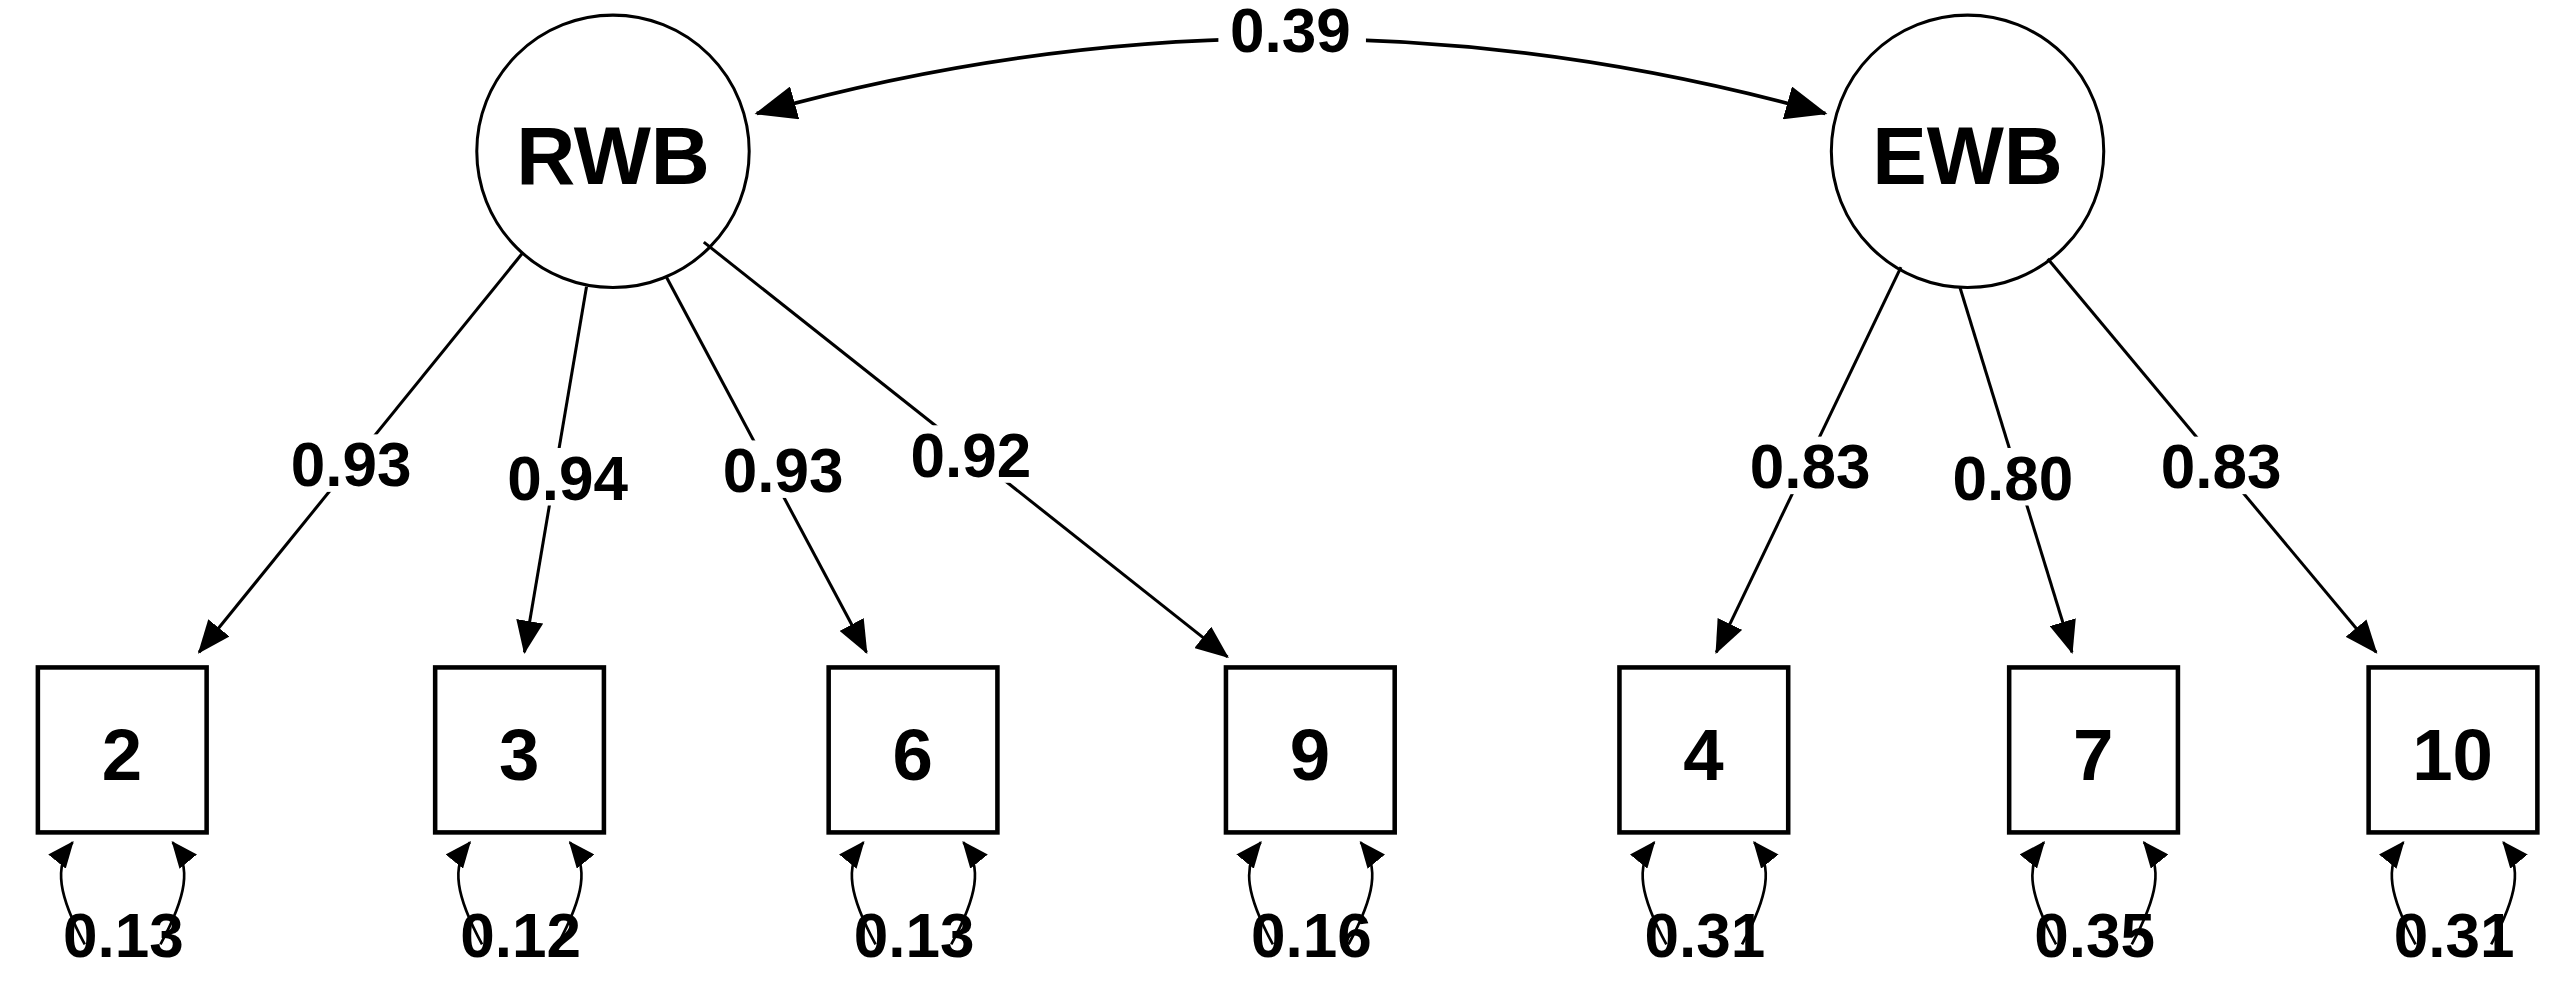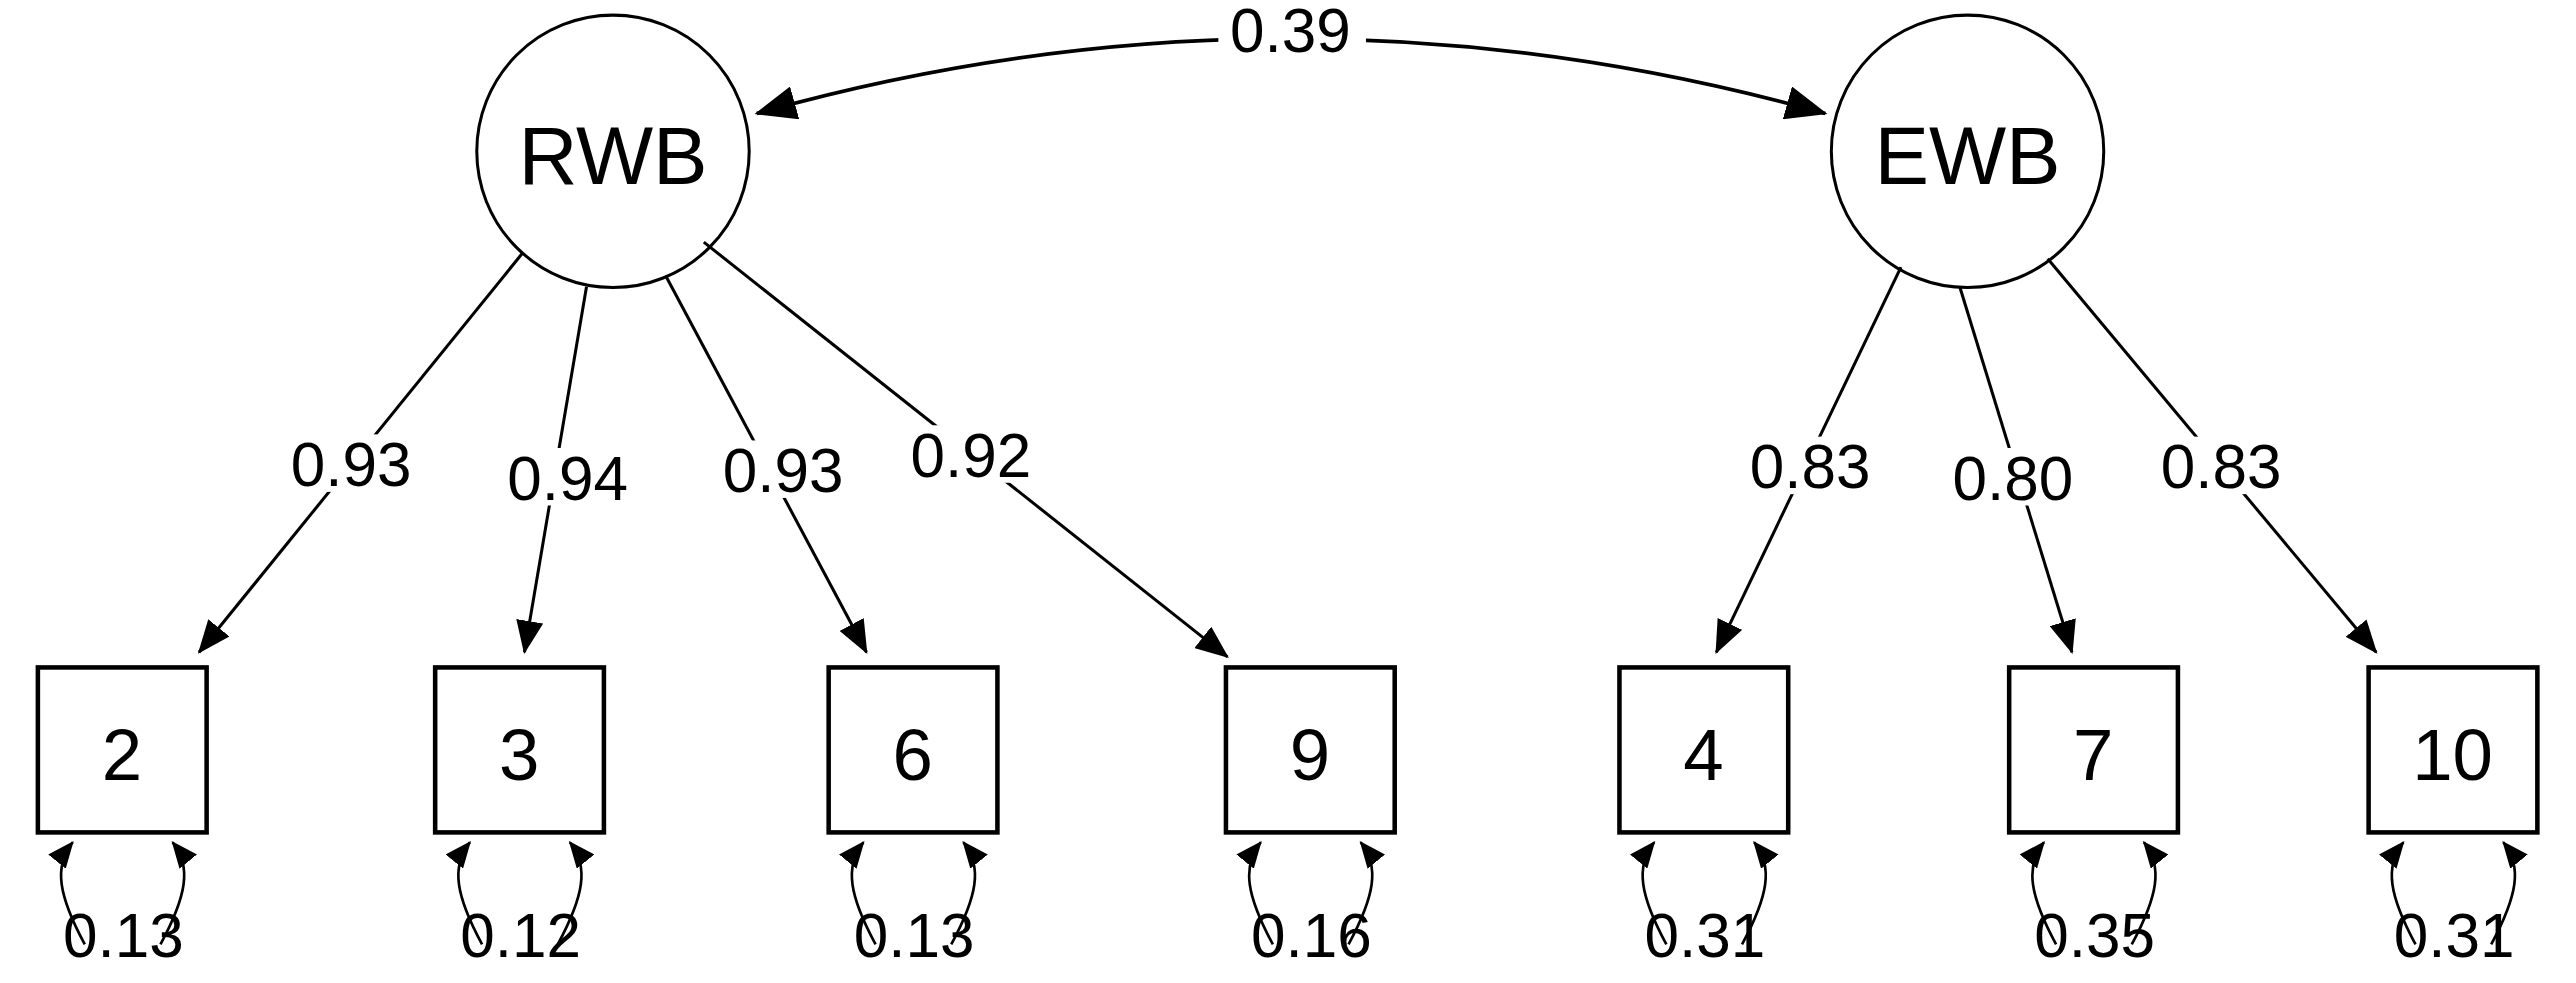--- a/index.html
+++ b/index.html
@@ -10,20 +10,21 @@
   }
   body {
     font-family: "Liberation Sans", "DejaVu Sans", sans-serif;
   }
   #diagram-root {
     position: relative;
     width: 2576px;
     height: 983px;
     background: #ffffff;
     overflow: hidden;
+    font-weight: bold;
   }
   svg#sem-svg {
     position: absolute;
     top: 0;
     left: 0;
     width: 2576px;
     height: 983px;
     display: block;
   }
   .node-shape {

